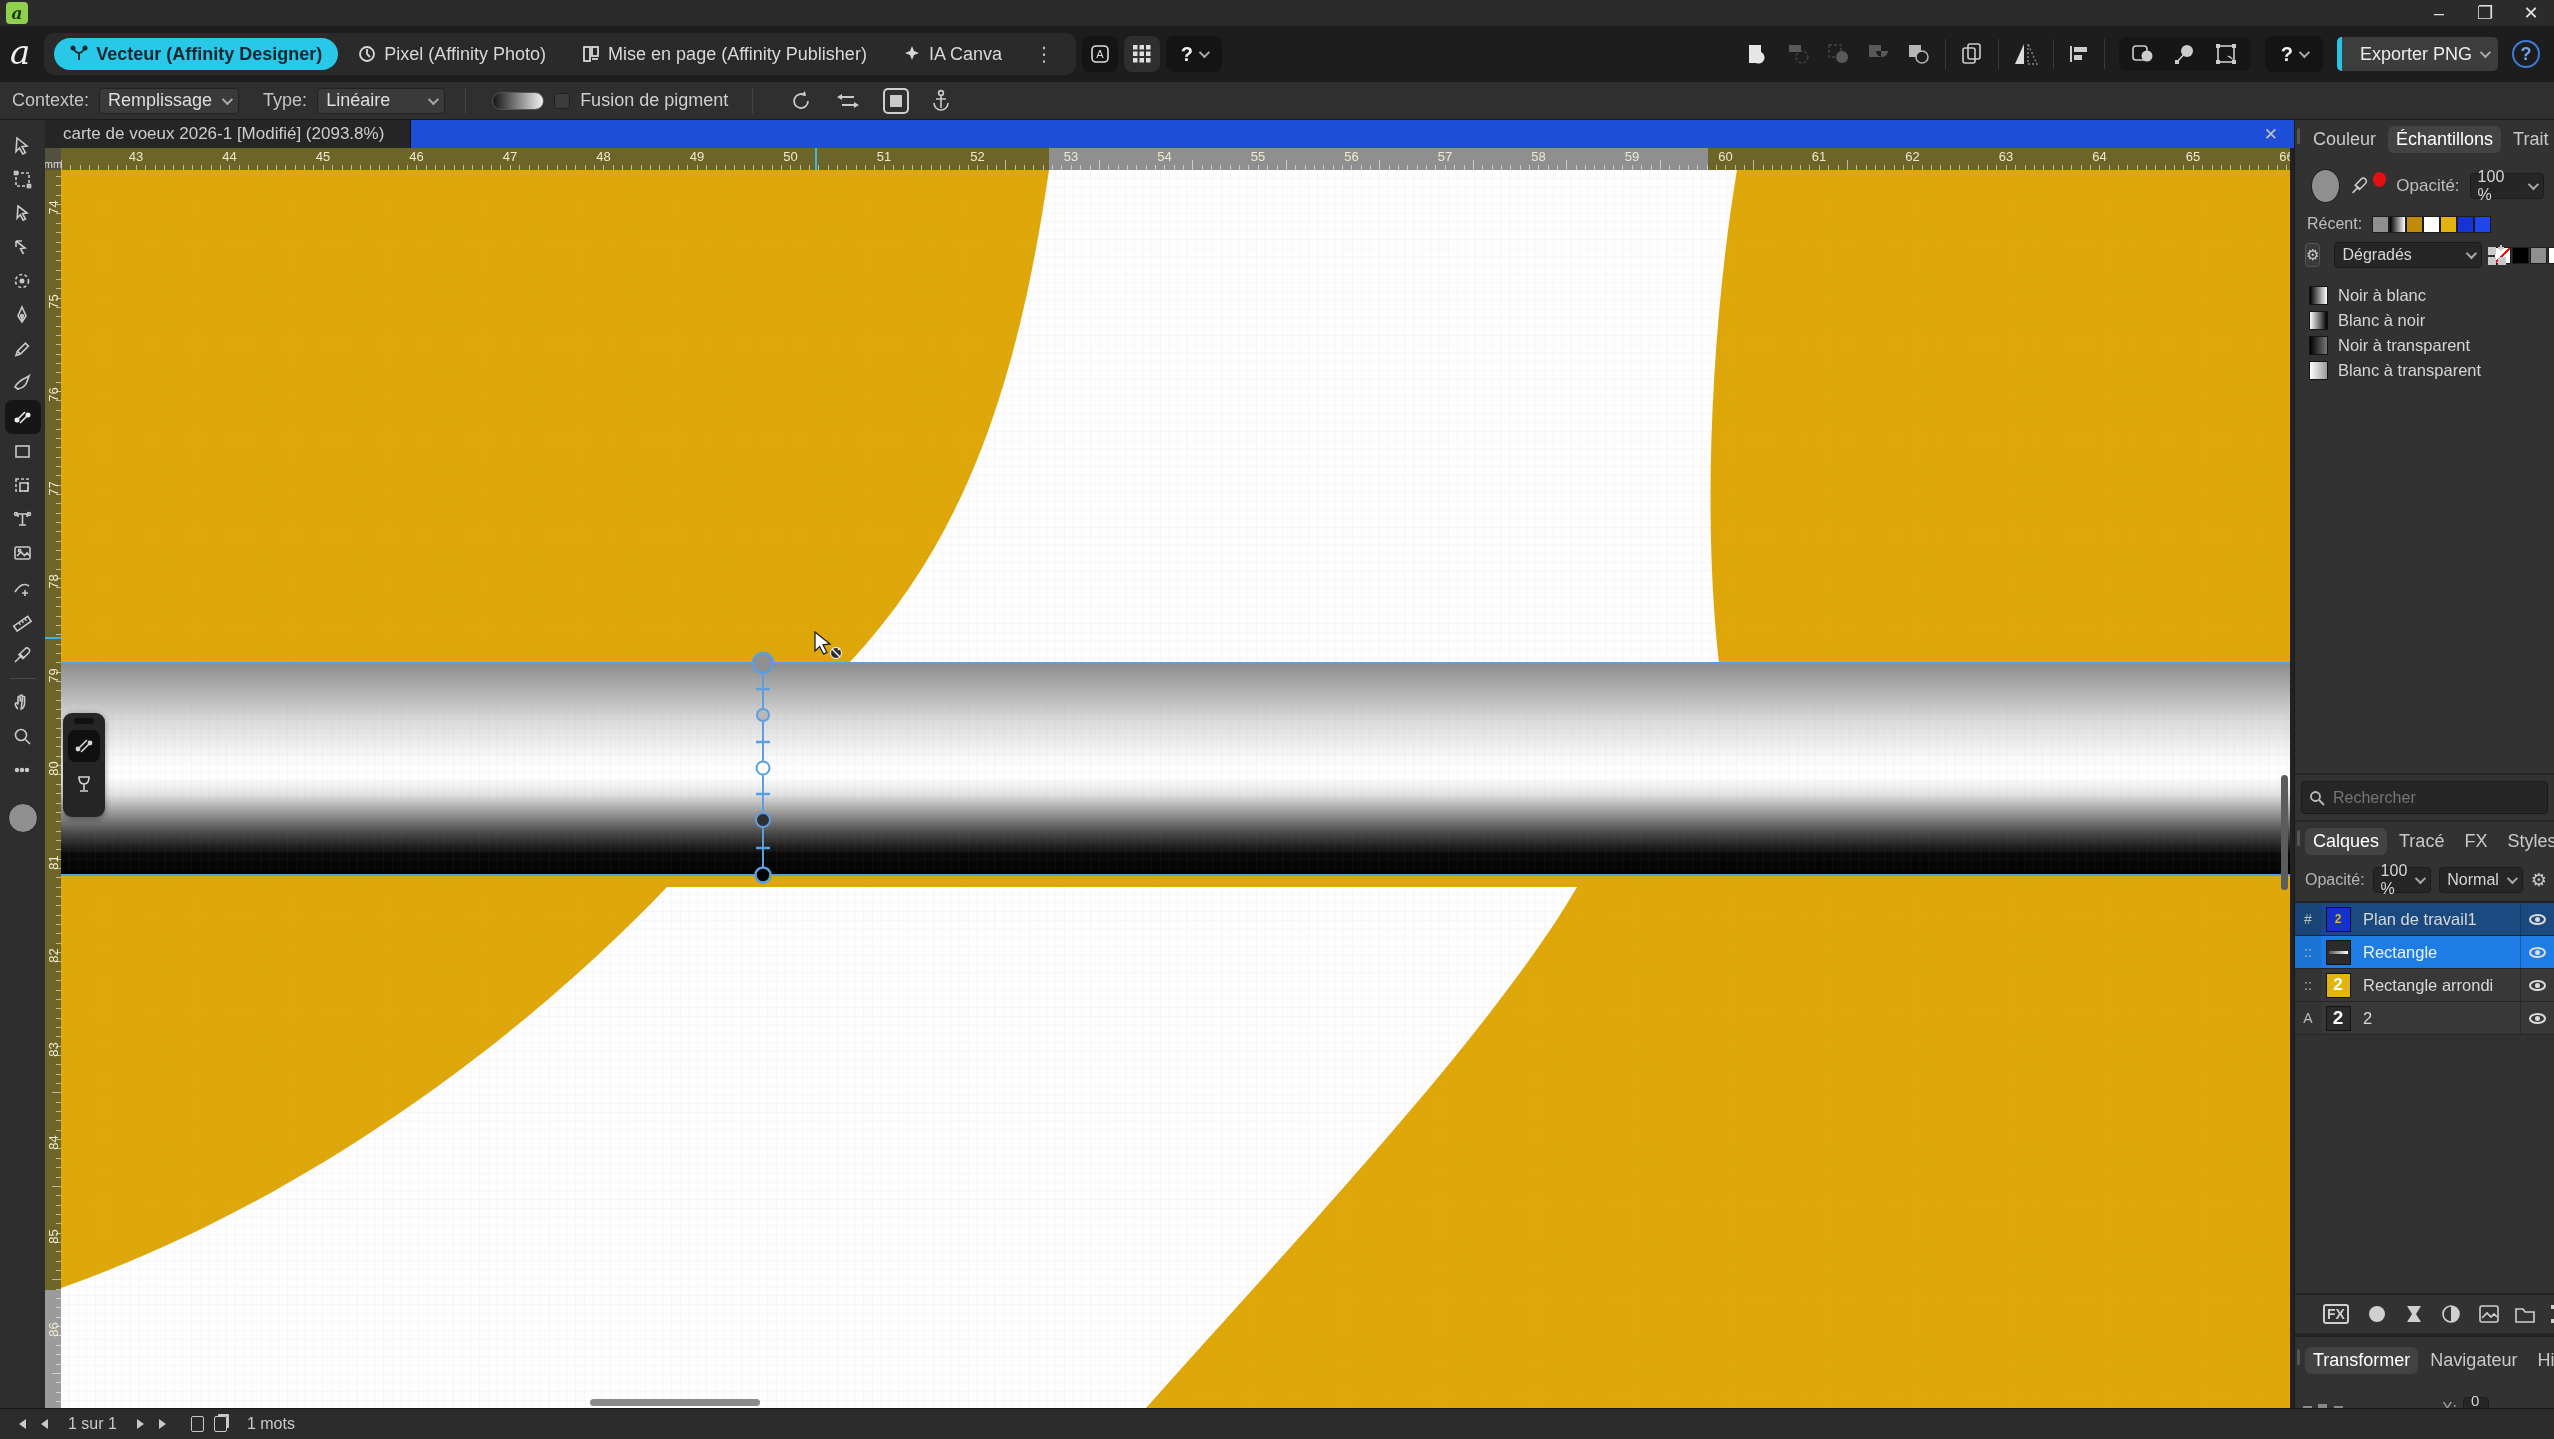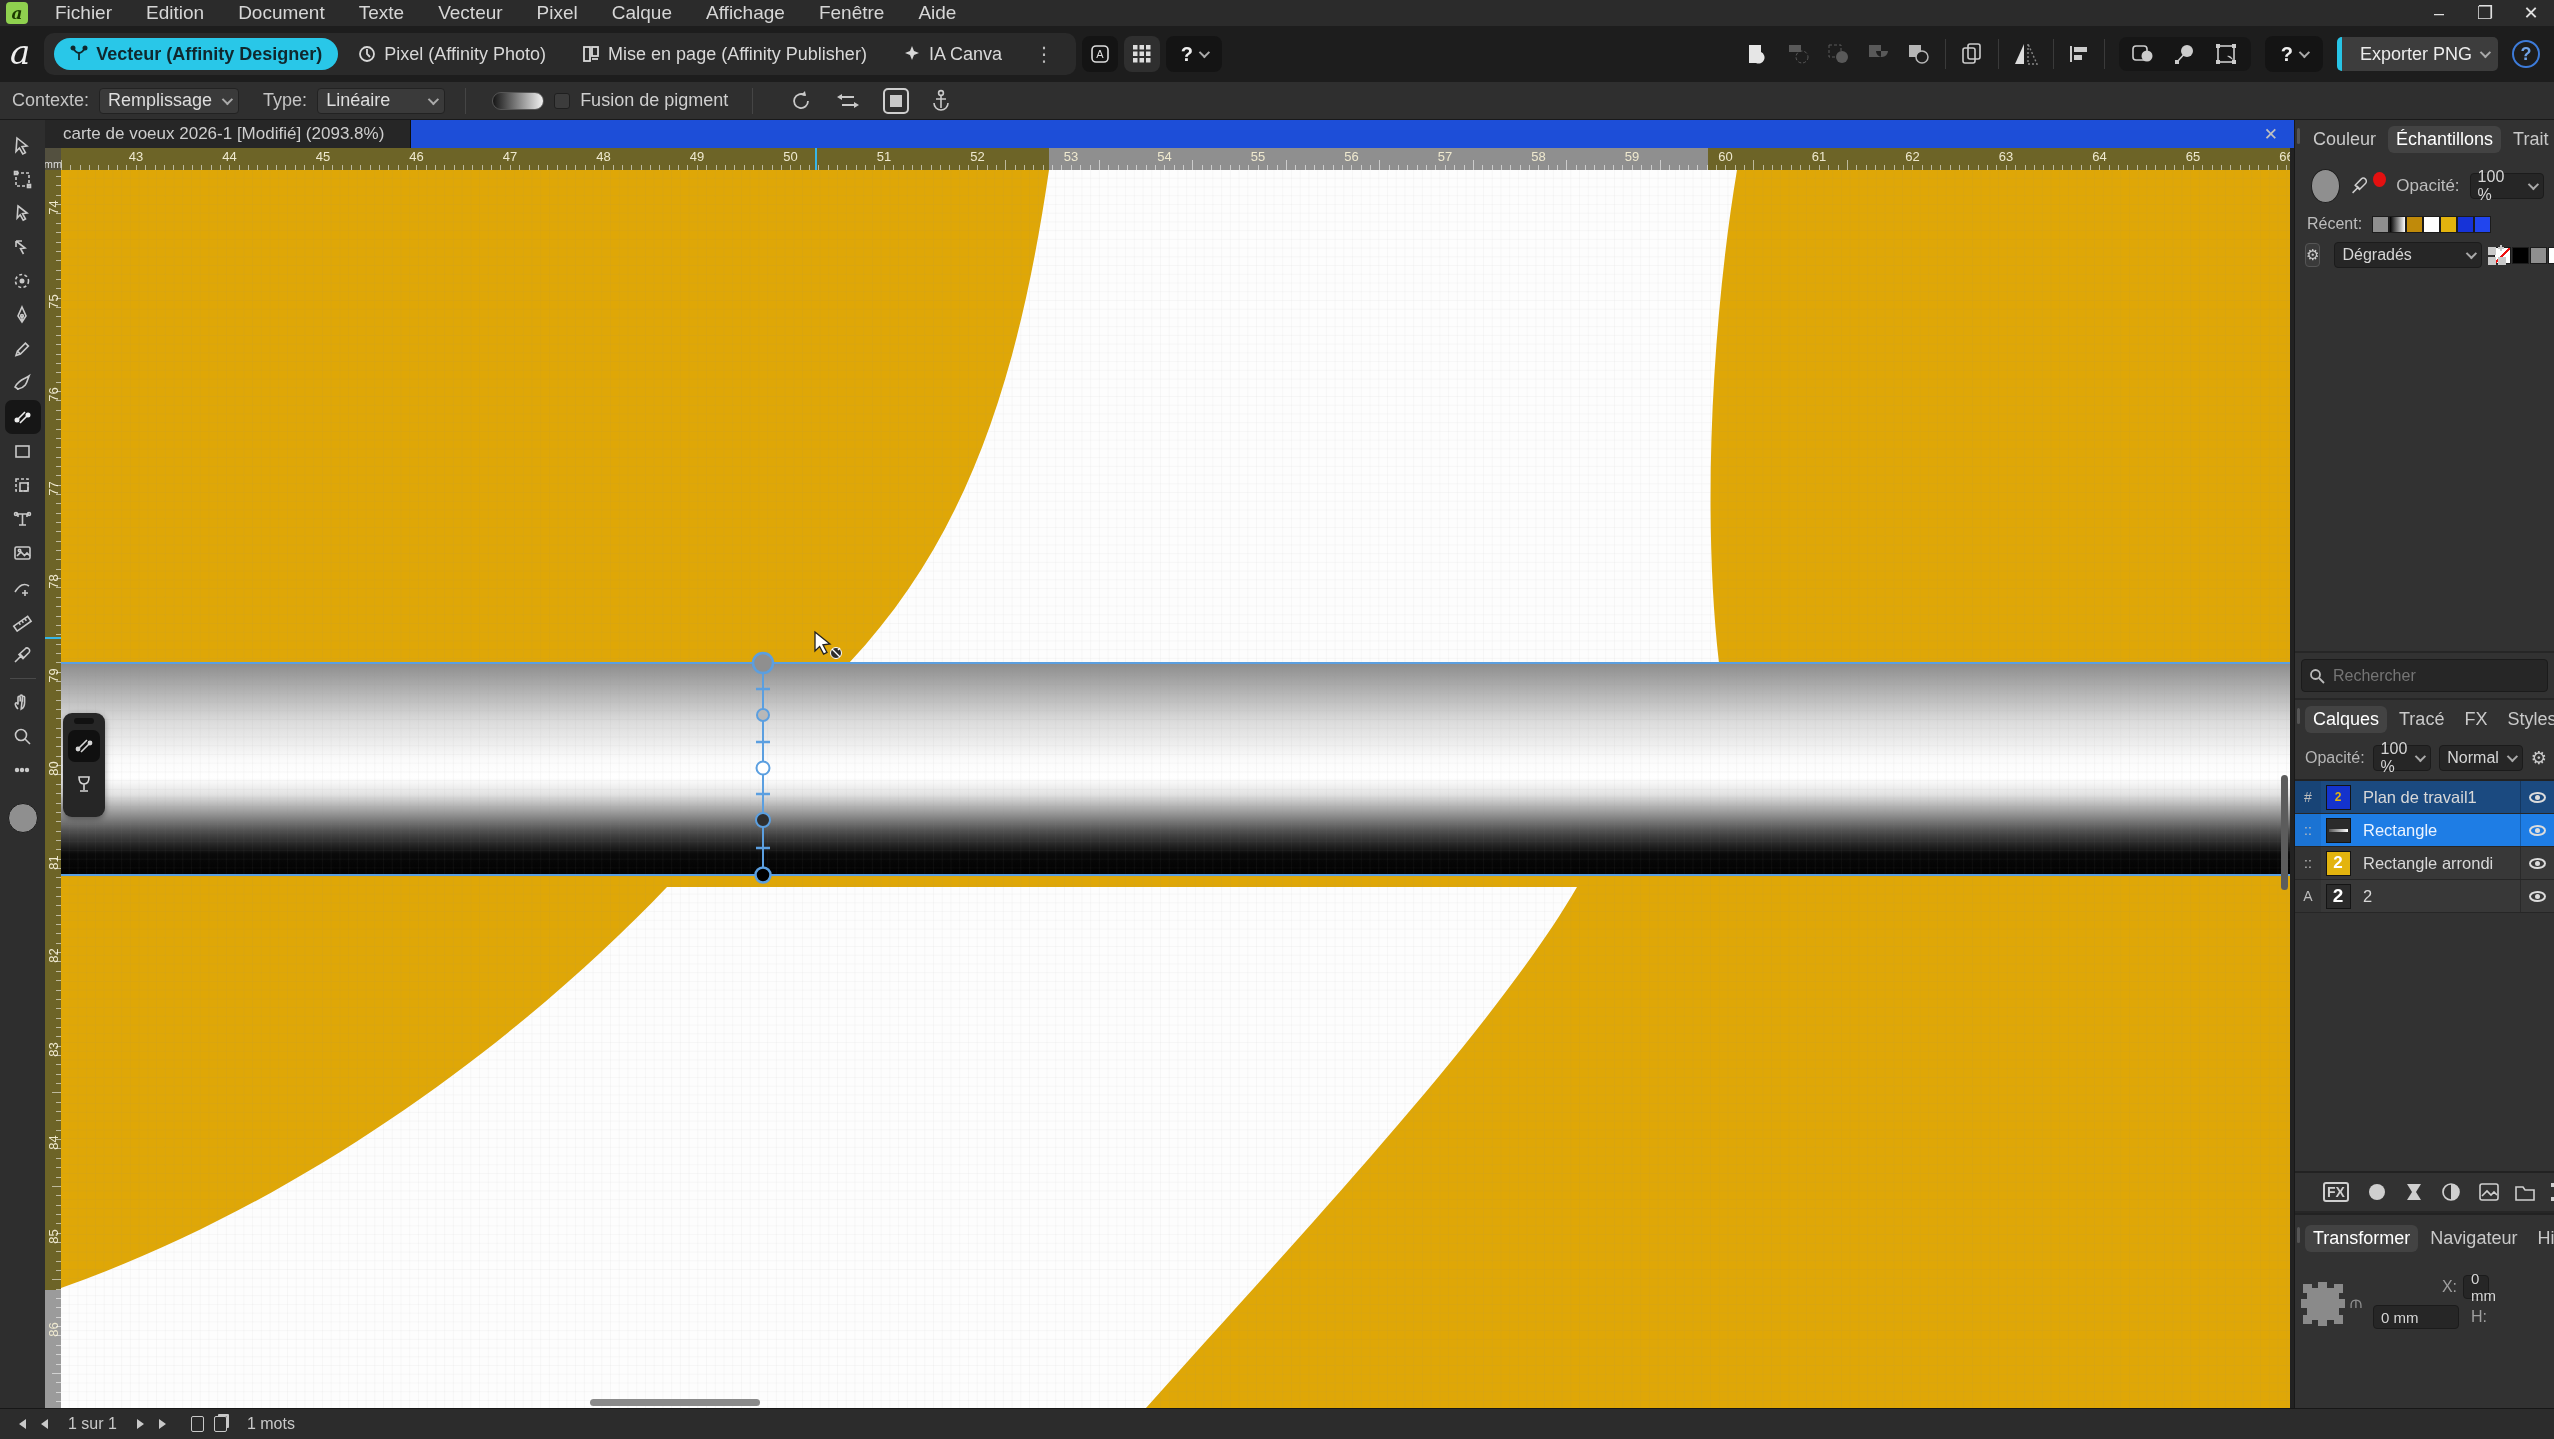--- a/index.html
+++ b/index.html
@@ -164,32 +164,20 @@
   .hint { margin-left:110px; }
   .hint b { color:#fff; }
 </style>
 </head>
 <body>
 
 <div id="app">
 
   <div class="menubar">
     <div class="applogo">a</div>
-    <div id="menus" style="display: flex;">
-        <div class="menu-item">Fichier</div>
-        <div class="menu-item">Edition</div>
-        <div class="menu-item">Document</div>
-        <div class="menu-item">Texte</div>
-        <div class="menu-item">Vecteur</div>
-        <div class="menu-item">Pixel</div>
-        <div class="menu-item">Calque</div>
-        <div class="menu-item">Affichage</div>
-        <div class="menu-item">Fenêtre</div>
-        <div class="menu-item">Aide</div>
-      </div>
     <div class="winctl">
       <div class="winbtn">–</div>
       <div class="winbtn">❐</div>
       <div class="winbtn">✕</div>
     </div>
   </div>
 
   <div class="toolbar">
     <div class="alogo">a</div>
     <div class="persona-wrap">
@@ -1010,20 +998,38 @@
           <i style="left:0;top:12px;"></i>
           <i style="left:10px;top:12px;"></i>
       </div>
       <span id="minisw" style="display:flex;gap:1px;margin-left:auto;">
           <span class="sw" style="background: linear-gradient(135deg, rgb(255, 255, 255) 44%, rgb(238, 17, 17) 46%, rgb(238, 17, 17) 54%, rgb(255, 255, 255) 56%);"></span>
           <span class="sw" style="background: rgb(0, 0, 0);"></span>
           <span class="sw" style="background: rgb(143, 143, 143);"></span>
           <span class="sw" style="background: rgb(255, 255, 255);"></span>
         </span>
     </div>
+    <div class="presets" id="presets">
+        <div class="preset">
+          <span class="thumb" style="background: linear-gradient(90deg, rgb(0, 0, 0), rgb(255, 255, 255));"></span>
+          <span>Noir à blanc</span>
+        </div>
+        <div class="preset">
+          <span class="thumb" style="background: linear-gradient(90deg, rgb(255, 255, 255), rgb(0, 0, 0));"></span>
+          <span>Blanc à noir</span>
+        </div>
+        <div class="preset">
+          <span class="thumb" style="background: linear-gradient(90deg, rgb(0, 0, 0), rgb(119, 119, 119));"></span>
+          <span>Noir à transparent</span>
+        </div>
+        <div class="preset">
+          <span class="thumb" style="background: linear-gradient(90deg, rgb(255, 255, 255), rgb(153, 153, 153));"></span>
+          <span>Blanc à transparent</span>
+        </div>
+      </div>
     <div class="spacer1"></div>
     <div class="sect-div"></div>
 
     <div class="search">
       <div class="field" style="gap:8px;">
         <svg width="16" height="16" viewBox="0 0 16 16">
             <circle cx="6.5" cy="6.5" r="4.5" fill="none" stroke="#bbb" stroke-width="1.8"></circle>
             <path d="M10 10 L15 15" stroke="#bbb" stroke-width="1.8"></path>
           </svg>
         <input placeholder="Rechercher" style="">

